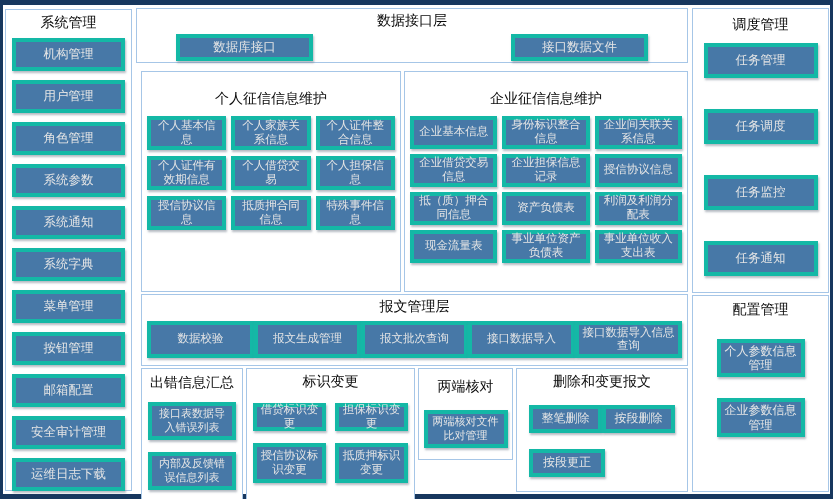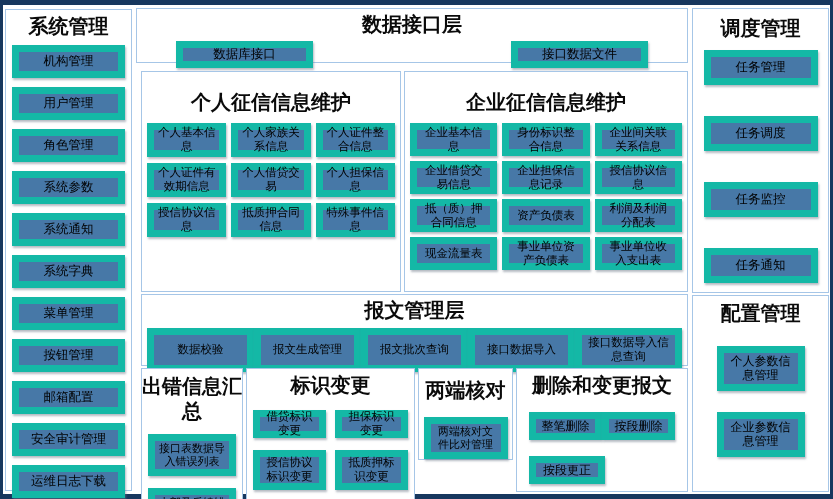--- a/index.html
+++ b/index.html
@@ -8,23 +8,23 @@
     position:relative; width:833px; height:499px; background:#fff;
     overflow:hidden; font-family:"Liberation Sans", sans-serif; color:#111;
   }
   .bar { position:absolute; background:#17375E; }
   #bar-top    { left:0; top:0;     width:833px; height:5px; }
   #bar-bottom { left:0; top:494px; width:833px; height:5px; }
   #bar-left   { left:0; top:0;     width:3px;   height:499px; }
   #bar-right  { left:830px; top:0; width:3px;   height:499px; }
 
   .panel { position:absolute; border:1px solid #A6C6E7; background:#fff; }
-  .ptitle { font-weight:700; font-size:20px; color:#0a0a0a; text-align:center; line-height:1.25; }
+  .ptitle { font-weight:400; font-size:14px; color:#0a0a0a; text-align:center; line-height:1.25; }
   .btn {
-    background:#4778A7; color:#000000; border:7px solid #14b8a6;
+    background:#4778A7; color:#e5e5e5; border:4px solid #14b8a6;
     box-shadow:1px 2px 2px rgba(110,120,135,.5);
     display:flex; align-items:center; justify-content:center;
     text-align:center; line-height:1.2; padding:1px 3px; cursor:default;
   }
   .stack { display:flex; flex-direction:column; align-items:center; }
 
   
   #p-sys { left:5px; top:9px; width:127px; height:482px; }
   #p-sys .ptitle { padding-top:4px; }
   #p-sys .stack { margin-top:6px; gap:9px; }

